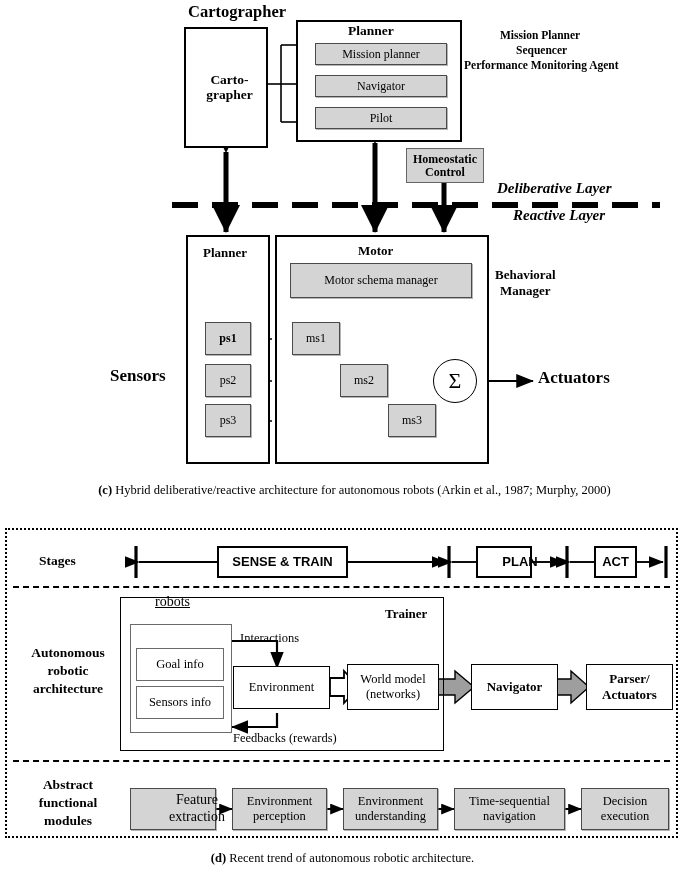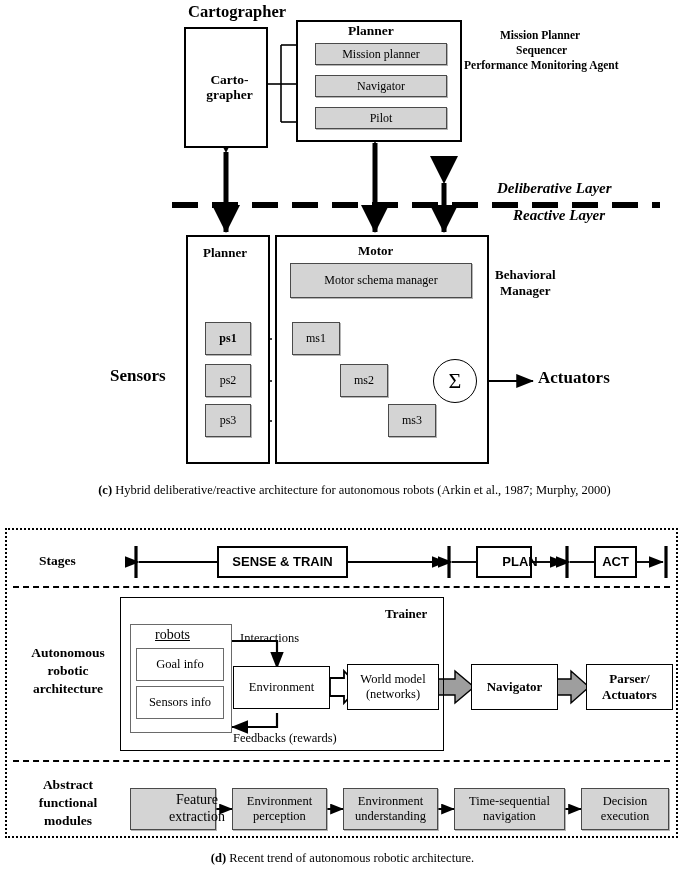--- a/index.html
+++ b/index.html
@@ -92,20 +92,22 @@
     <div class="plain-text b serif" style="left:348px;top:23px;font-size:13.5px;">Planner</div>
 
     <div class="boxlabel gray serif" style="left:315px;top:43px;width:132px;height:22px;font-size:12px;">Mission planner</div>
     <div class="boxlabel gray serif" style="left:315px;top:75px;width:132px;height:22px;font-size:12px;">Navigator</div>
     <div class="boxlabel gray serif" style="left:315px;top:107px;width:132px;height:22px;font-size:12px;">Pilot</div>
 
     <div class="plain-text b serif" style="left:500px;top:29px;font-size:11.5px;">Mission Planner</div>
     <div class="plain-text b serif" style="left:516px;top:44px;font-size:11.5px;">Sequencer</div>
     <div class="plain-text b serif" style="left:464px;top:59px;font-size:11.5px;">Performance Monitoring Agent</div>
 
+    <div class="boxlabel grayborder2 b serif" style="left:406px;top:148px;width:78px;height:35px;font-size:12px;white-space:pre-line;">Homeostatic
+Control</div>
 
     <div class="plain-text b i serif" style="left:497px;top:180px;font-size:15px;">Deliberative Layer</div>
     <div class="plain-text b i serif" style="left:513px;top:207px;font-size:15px;">Reactive Layer</div>
 
     <div class="abs white" style="left:186px;top:235px;width:80px;height:225px;"></div>
     <div class="plain-text b serif" style="left:203px;top:245px;font-size:13px;">Planner</div>
     <div class="boxlabel gray serif" style="left:205px;top:322px;width:46px;height:33px;font-size:12px;font-weight:bold;">ps1</div>
     <div class="boxlabel gray serif" style="left:205px;top:364px;width:46px;height:33px;font-size:12px;">ps2</div>
     <div class="boxlabel gray serif" style="left:205px;top:404px;width:46px;height:33px;font-size:12px;">ps3</div>
 
@@ -194,21 +196,21 @@
 modules</div>
 
     <div class="boxlabel whitethin b sans" style="left:217px;top:546px;width:131px;height:32px;border-width:2px;font-size:13px;">SENSE &amp; TRAIN</div>
     <div class="boxlabel whitethin b sans" style="left:476px;top:546px;width:56px;height:32px;border-width:2px;font-size:13px;padding-left:32px;">PLAN</div>
     <div class="boxlabel whitethin b sans" style="left:594px;top:546px;width:43px;height:32px;border-width:2px;font-size:13px;">ACT</div>
 
     <div class="abs" style="left:120px;top:597px;width:322px;height:152px;border:1.5px solid #000;background:transparent;"></div>
     <div class="plain-text b serif" style="left:385px;top:606px;font-size:13px;">Trainer</div>
 
     <div class="abs" style="left:130px;top:624px;width:100px;height:107px;border:1.6px solid #6a6a6a;background:#fff;"></div>
-    <div class="plain-text serif" style="left:155px;top:627px;font-size:14px;text-decoration:underline;">robots</div>
+    <div class="plain-text serif" style="left:155px;top:594px;font-size:14px;text-decoration:underline;">robots</div>
     <div class="boxlabel serif" style="left:136px;top:648px;width:88px;height:33px;border:1.6px solid #6a6a6a;background:#fff;font-size:12.5px;">Goal info</div>
     <div class="boxlabel serif" style="left:136px;top:686px;width:88px;height:33px;border:1.6px solid #6a6a6a;background:#fff;font-size:12.5px;">Sensors info</div>
 
     <div class="boxlabel serif" style="left:233px;top:666px;width:97px;height:43px;border:1.5px solid #000;background:#fff;font-size:12.5px;">Environment</div>
 
     <div class="boxlabel serif" style="left:347px;top:664px;width:92px;height:46px;border:1.5px solid #000;background:#fff;font-size:12.5px;white-space:pre-line;line-height:1.2;">World model
 (networks)</div>
 
     <div class="boxlabel b serif" style="left:471px;top:664px;width:87px;height:46px;border:1.5px solid #000;background:#fff;font-size:13px;">Navigator</div>
 

